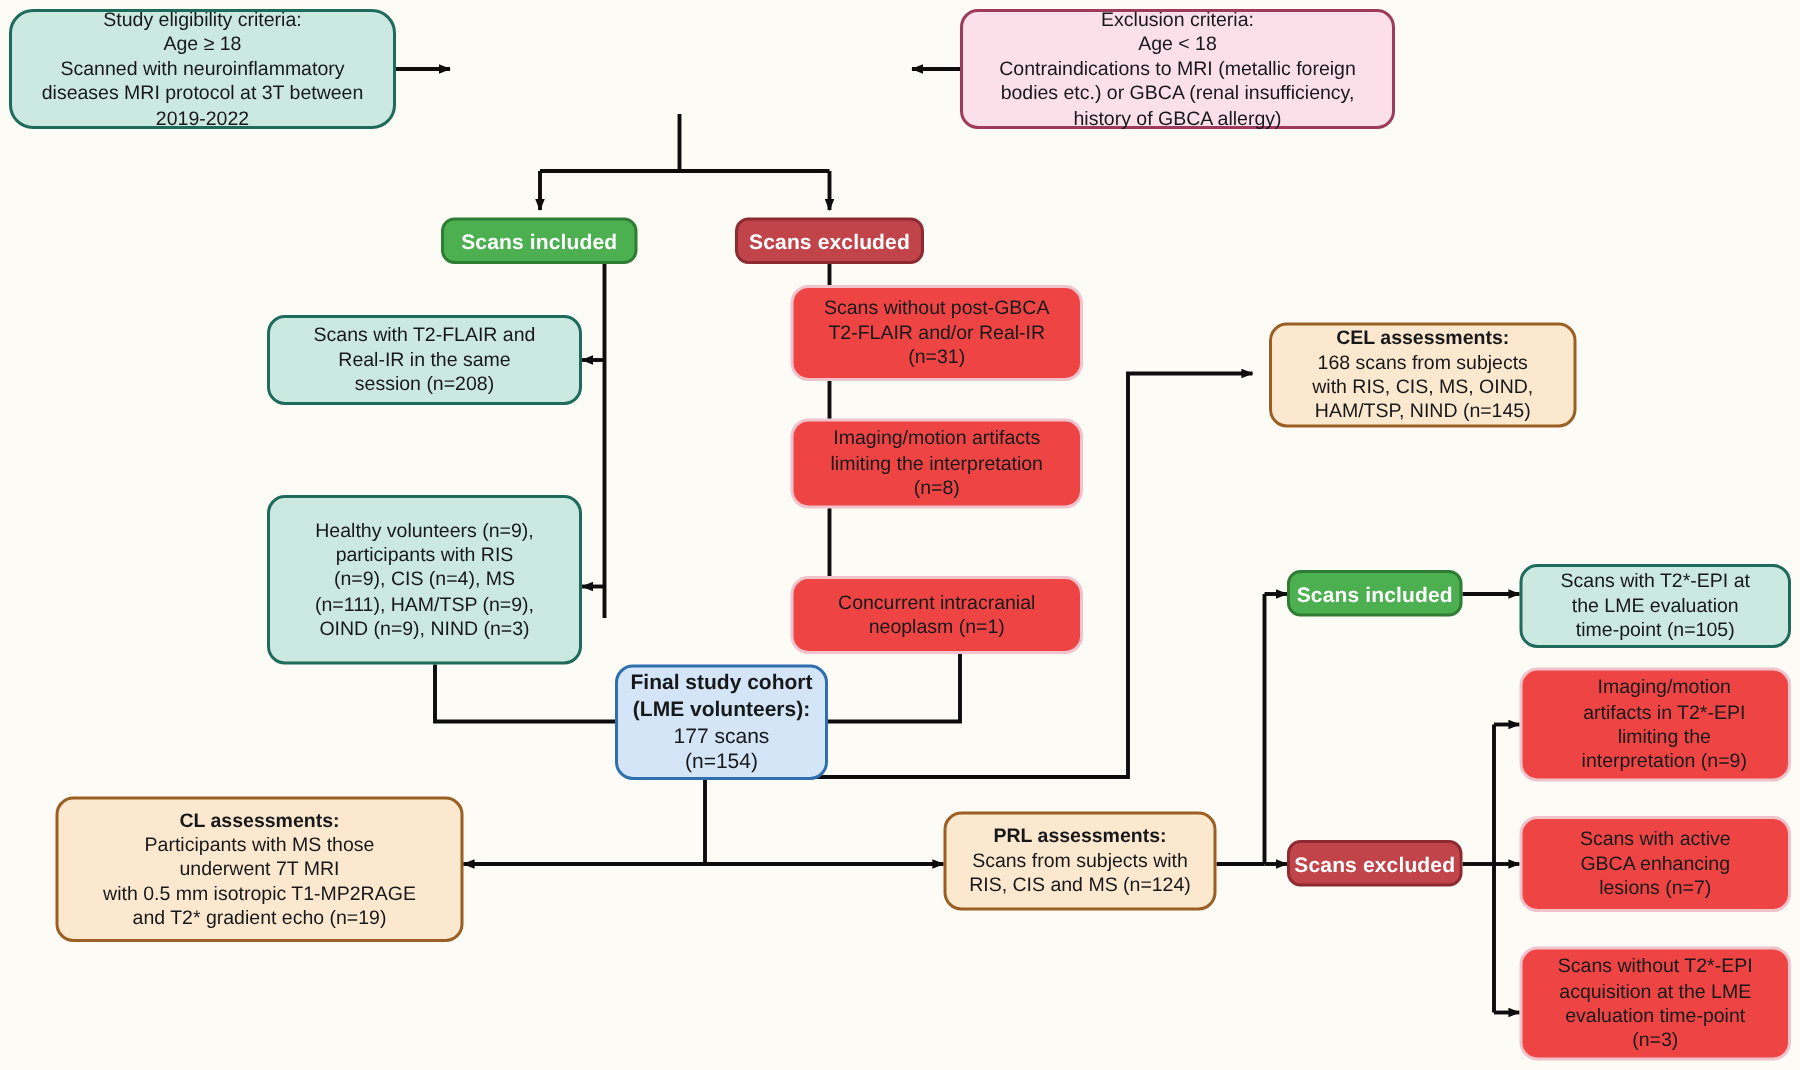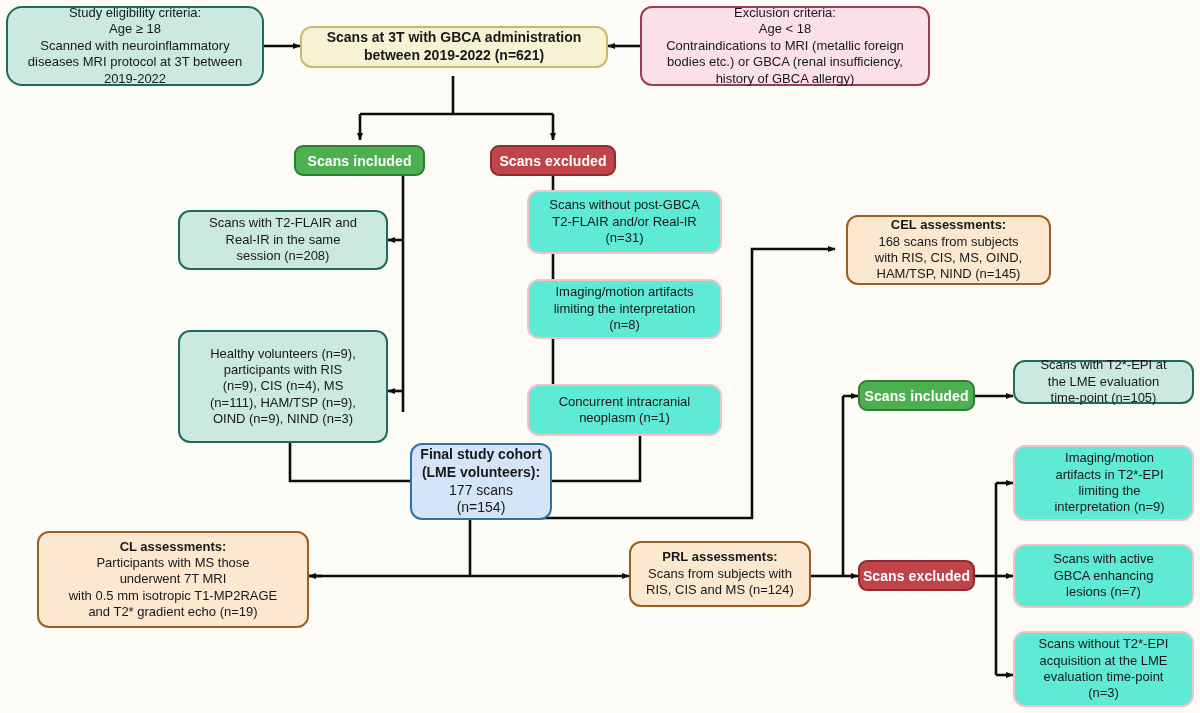--- a/index.html
+++ b/index.html
@@ -22,21 +22,21 @@
     border-width:2px;border-style:solid;
     padding:6px 8px;
     line-height:1.26;
     color:#17181a;
   }
   .node .txt{display:block;width:100%;white-space:pre-line;}
   
   .teal   {background:#cbe8e1;border-color:#1e6b5c;}
   .cream  {background:#f7f2d3;border-color:#c9b96a;}
   .pinkhi {background:#fbe0ea;border-color:#9e3b5c;}
-  .pink   {background:#5eead4;border-color:#f0c3cc;justify-content:flex-end;}
+  .pink   {background:#ef4444;border-color:#f0c3cc;justify-content:flex-end;}
   .blue   {background:#d3e5f7;border-color:#2f6fad;}
   .tan    {background:#fbe8cf;border-color:#9a5f22;}
   .pill{
     position:absolute;box-sizing:border-box;
     display:flex;align-items:center;justify-content:center;
     border-radius:9px;border-width:2px;border-style:solid;
     font-weight:bold;color:#ffffff;
     letter-spacing:.1px;
   }
   .pill.green{background:#4caf50;border-color:#2e7d32;justify-content:center;}
@@ -103,24 +103,20 @@
   </svg>
 
   <div class="node teal fs13" style="left:6px;top:6px;width:258px;height:80px;border-radius:16px;">
     <span class="txt">Study eligibility criteria:
 Age ≥ 18
 Scanned with neuroinflammatory
 diseases MRI protocol at 3T between
 2019-2022</span>
   </div>
 
-  <div class="node cream fs14 b" style="left:300px;top:26px;width:308px;height:42px;">
-    <span class="txt">Scans at 3T with GBCA administration
-between 2019-2022 (n=621)</span>
-  </div>
 
   <div class="node pinkhi fs13" style="left:640px;top:6px;width:290px;height:80px;">
     <span class="txt">Exclusion criteria:
 Age &lt; 18
 Contraindications to MRI (metallic foreign
 bodies etc.) or GBCA (renal insufficiency,
 history of GBCA allergy)</span>
   </div>
 
   <div class="pill green fs14" style="left:294px;top:145px;width:131px;height:31px;">
@@ -179,21 +175,21 @@
   </div>
 
   <div class="pill green fs14" style="left:858px;top:380px;width:117px;height:31px;">
     <span>Scans included</span>
   </div>
 
   <div class="pill red fs14" style="left:858px;top:560px;width:117px;height:31px;">
     <span>Scans excluded</span>
   </div>
 
-  <div class="node teal fs13" style="left:1013px;top:360px;width:181px;height:44px;">
+  <div class="node teal fs13" style="left:1013px;top:376px;width:181px;height:56px;">
     <span class="txt">Scans with T2*-EPI at
 the LME evaluation
 time-point (n=105)</span>
   </div>
 
   <div class="node pink fs13" style="left:1013px;top:445px;width:181px;height:76px;padding-left:20px;">
     <span class="txt">Imaging/motion
 artifacts in T2*-EPI
 limiting the
 interpretation (n=9)</span>

